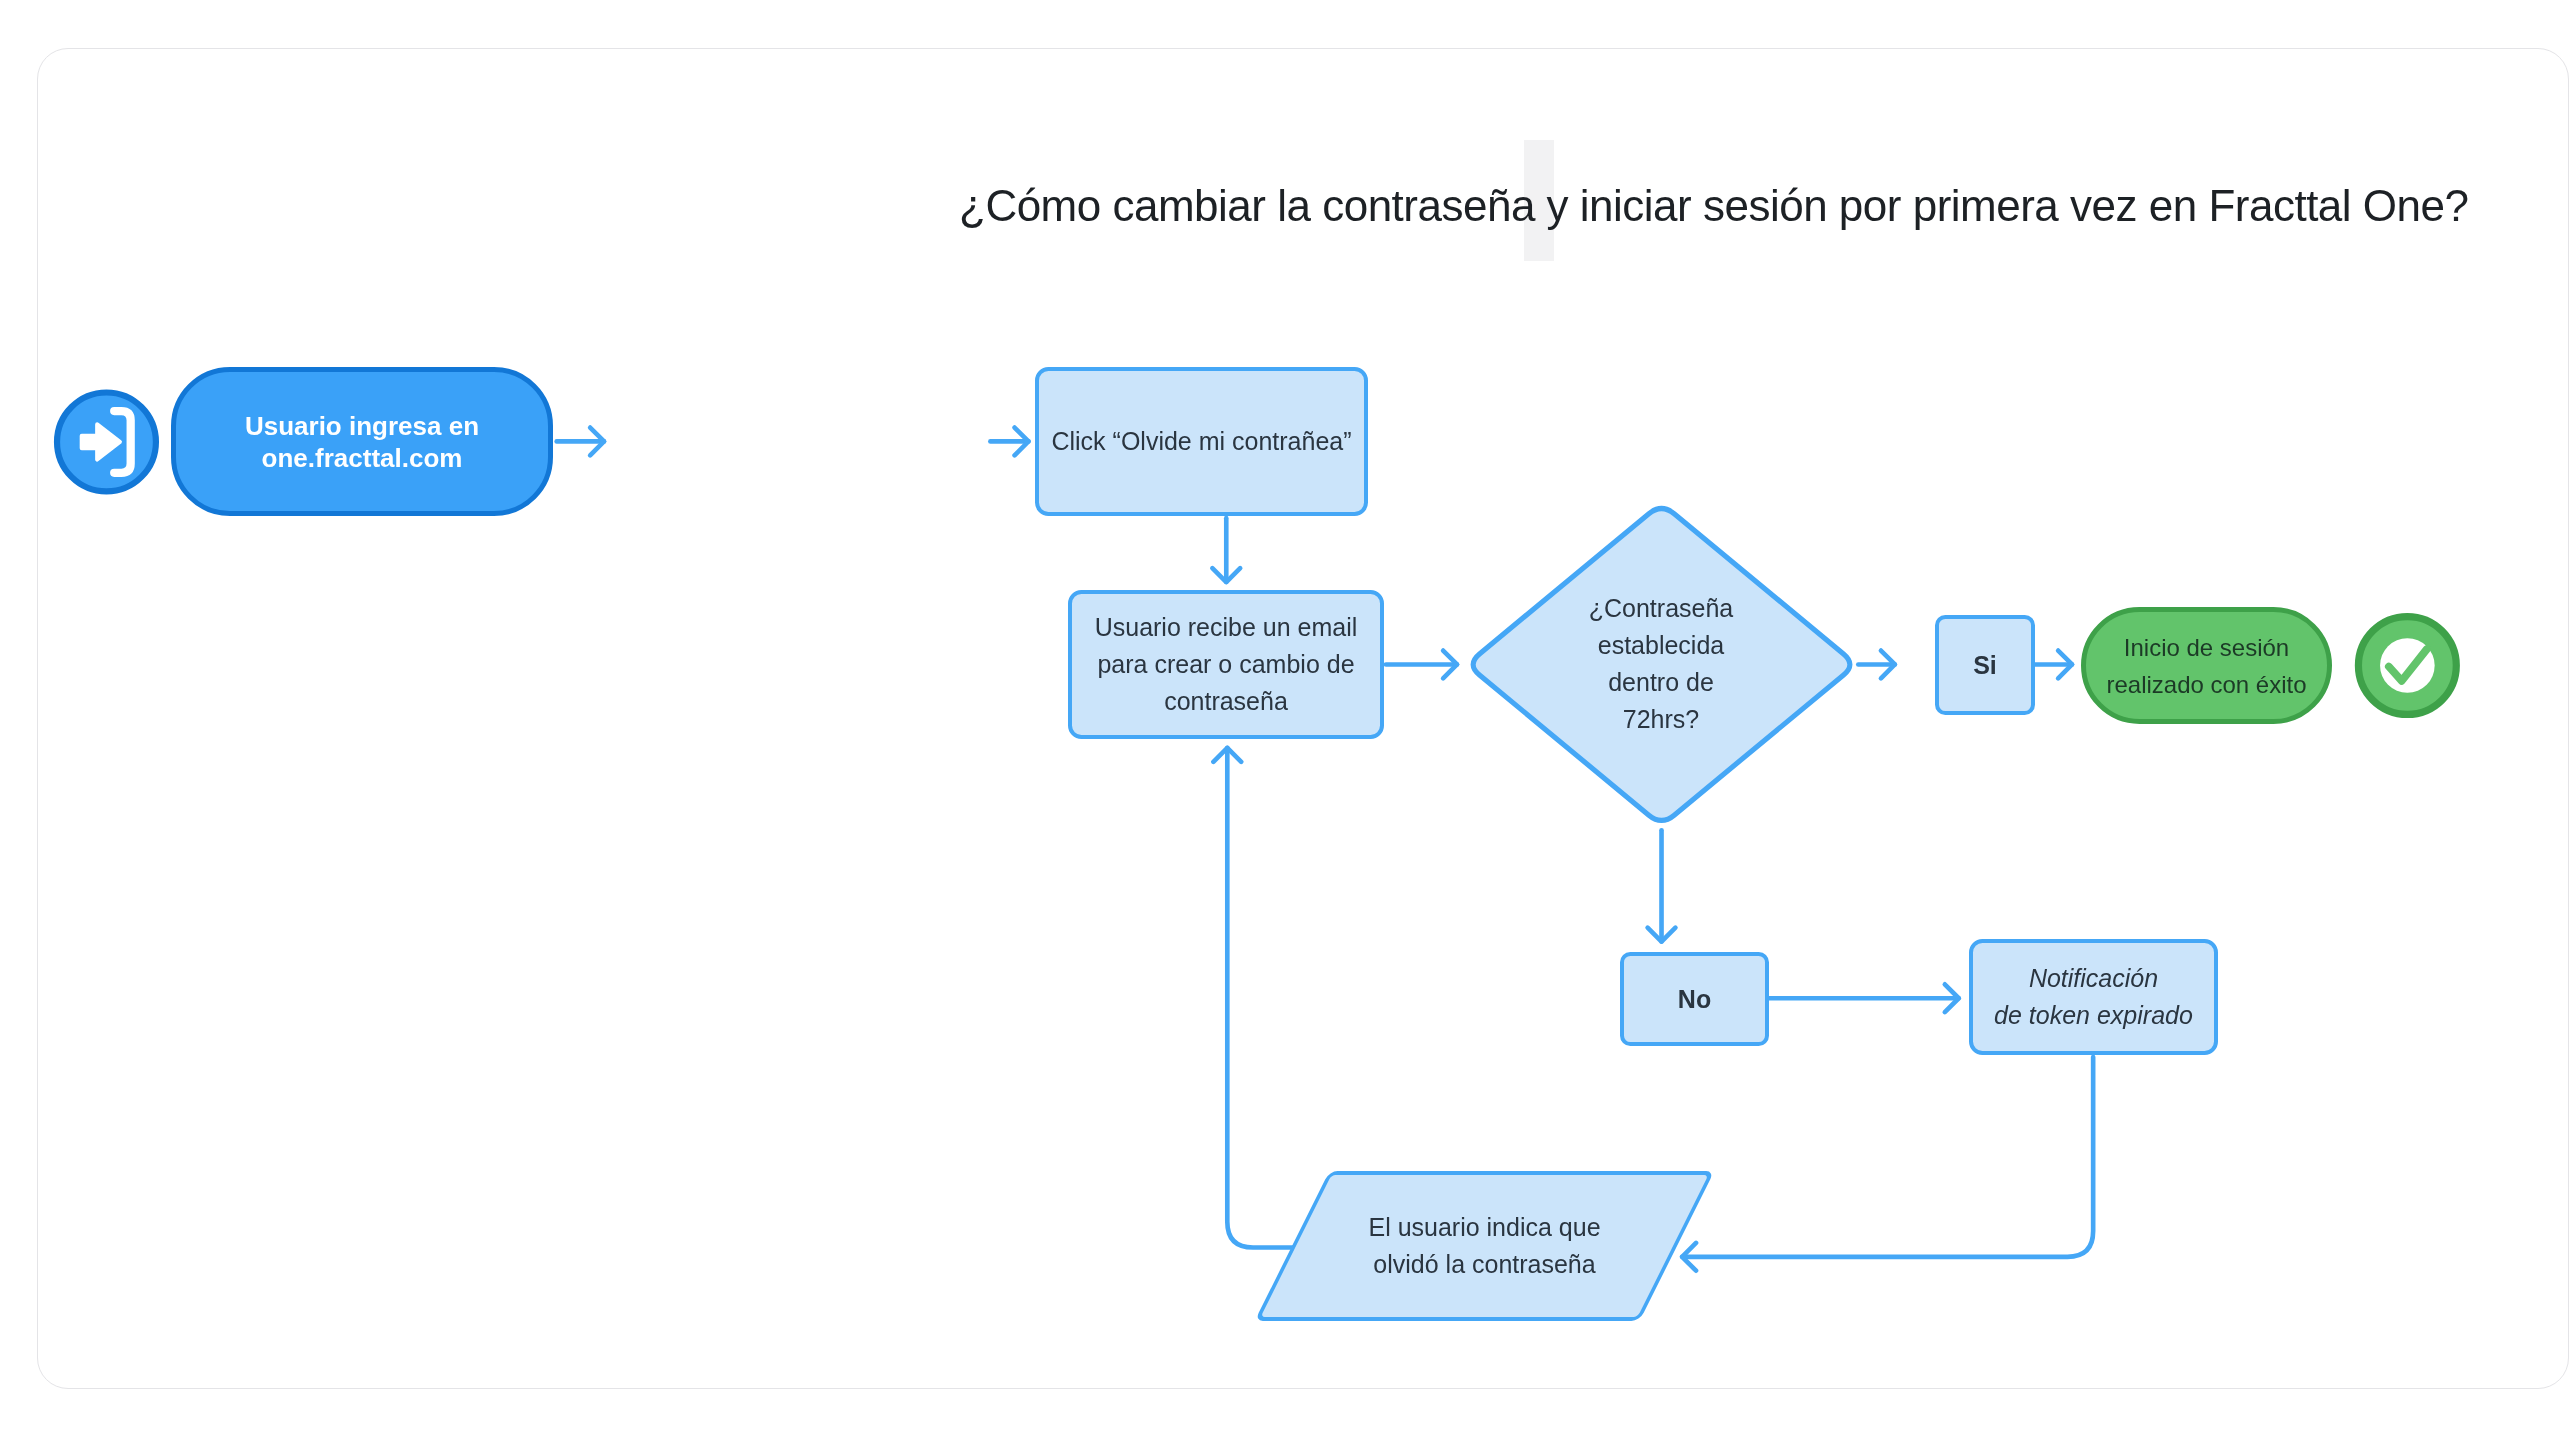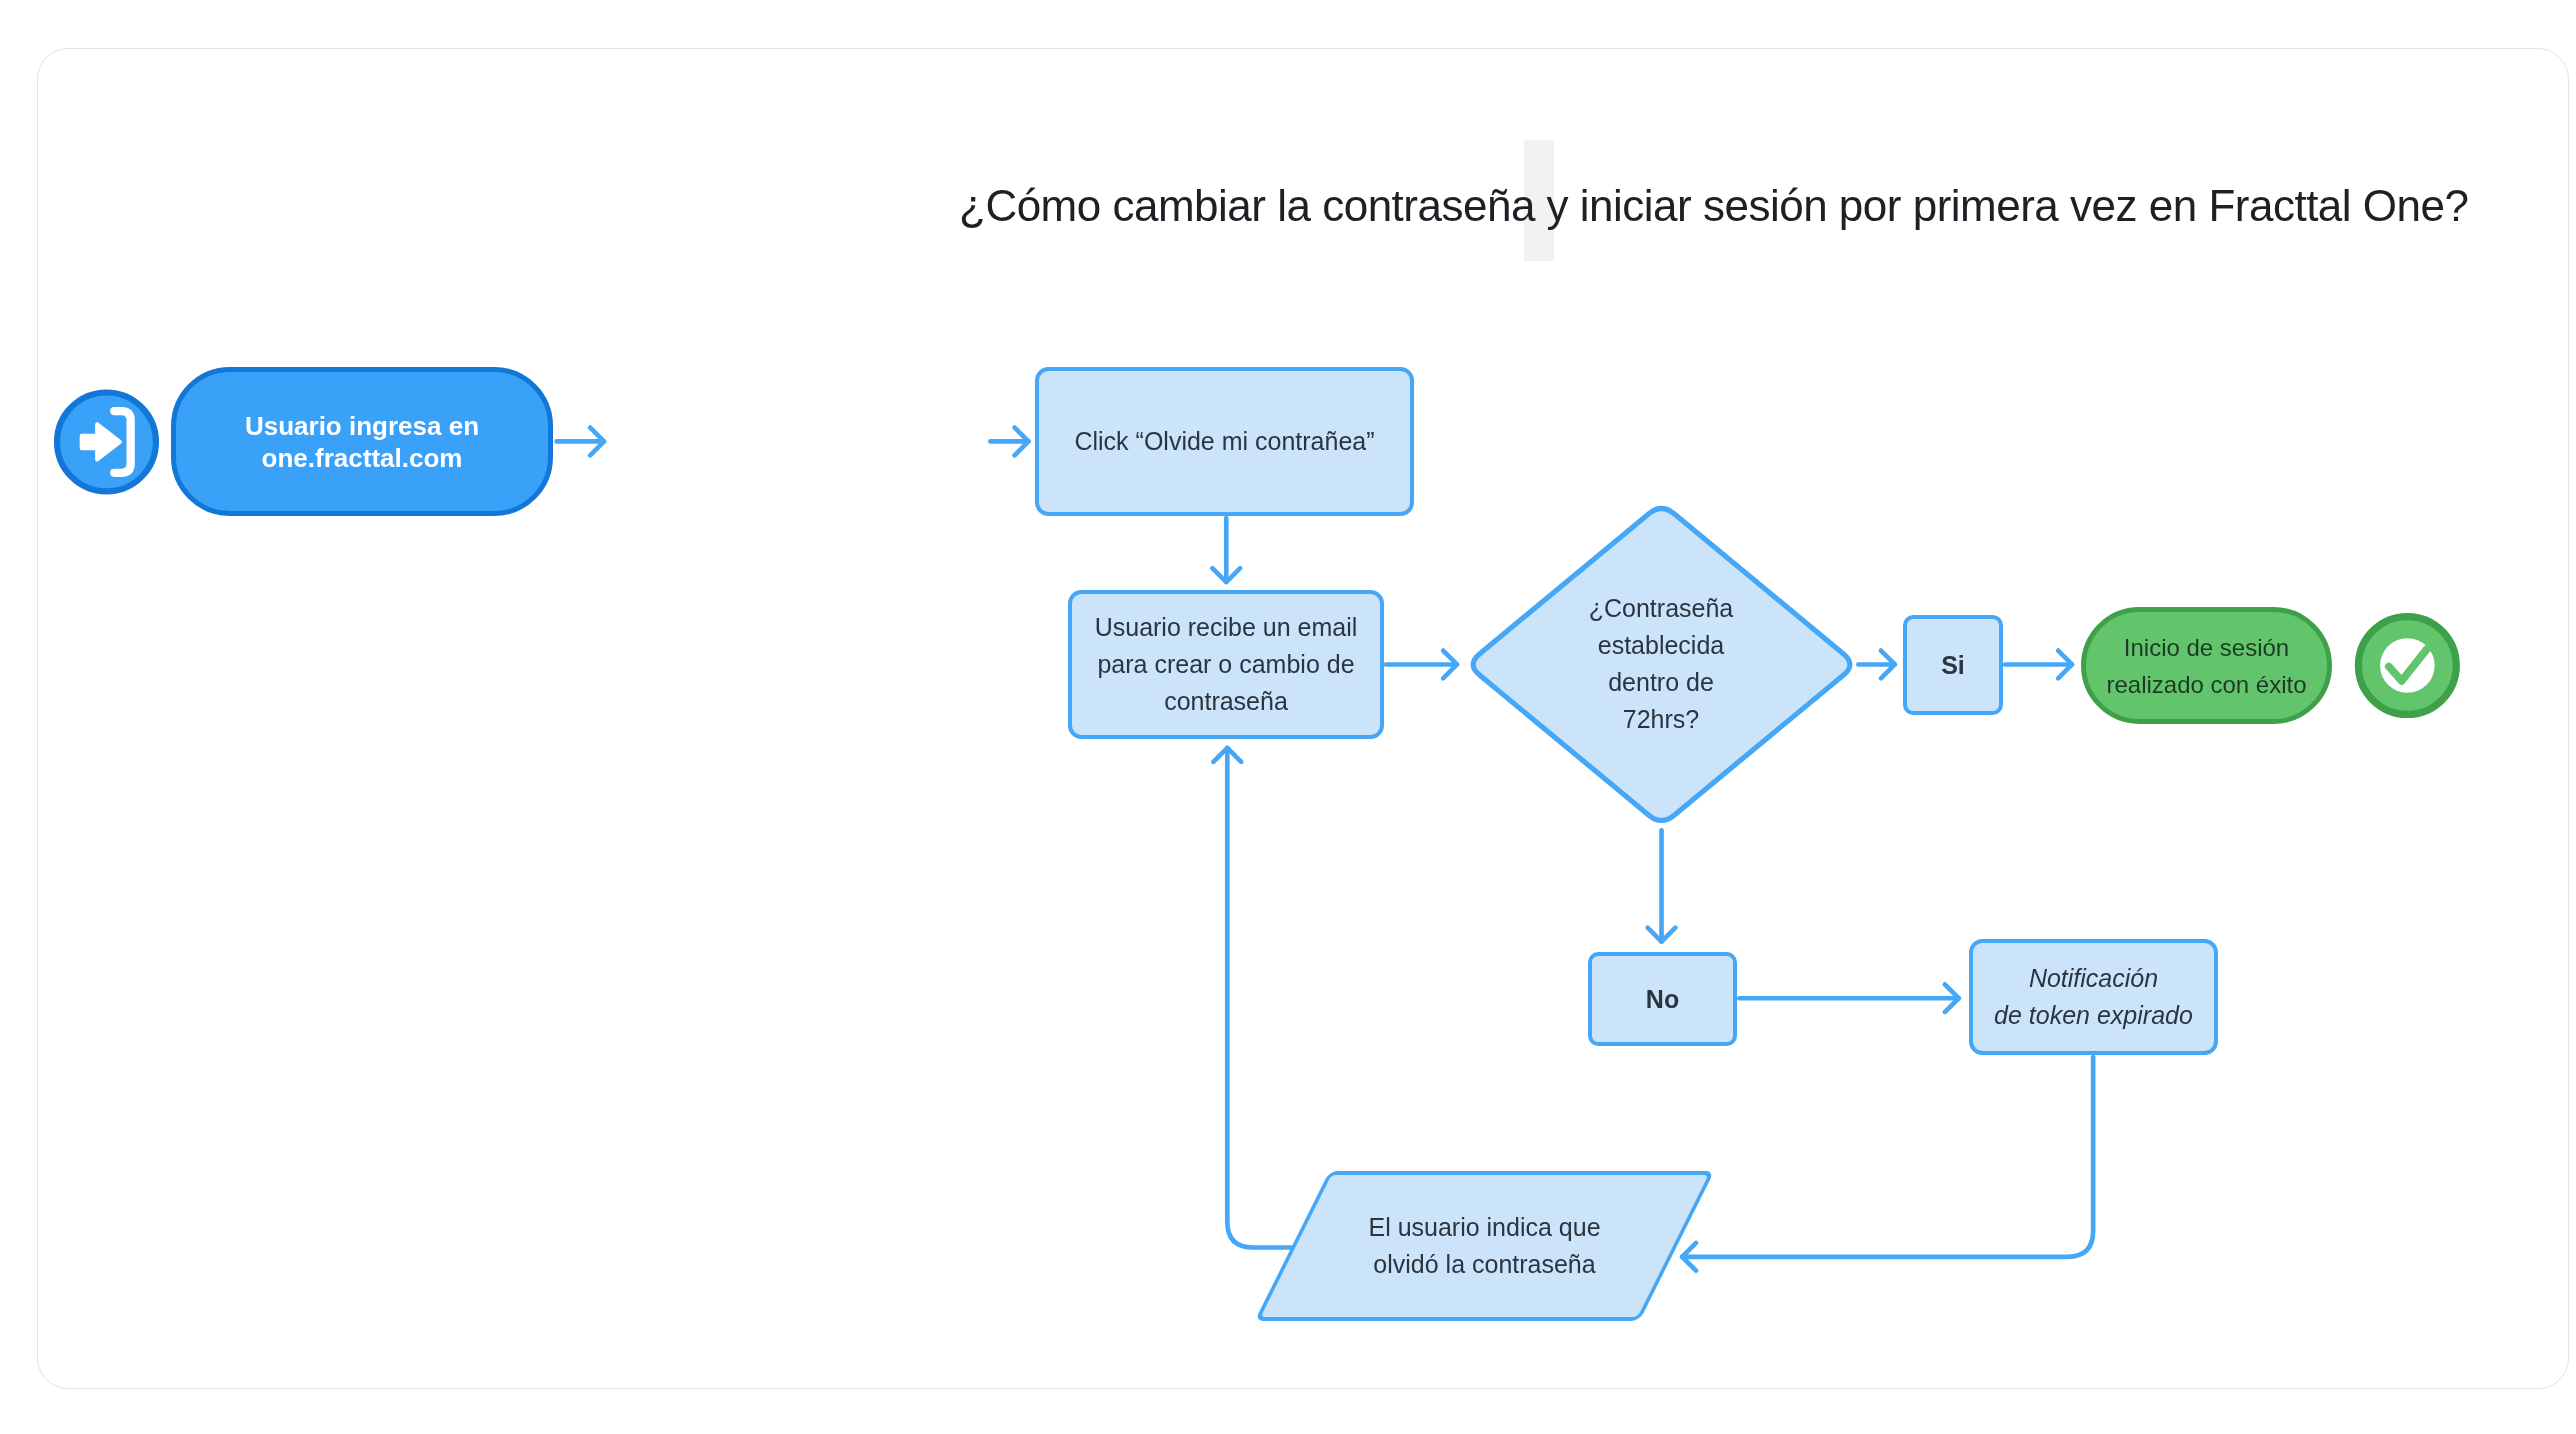--- a/index.html
+++ b/index.html
@@ -23,34 +23,34 @@
   .node{
     position:absolute;display:flex;align-items:center;justify-content:center;
     text-align:center;box-sizing:border-box;
   }
   .label{
     white-space:pre-line;font-size:25px;line-height:37px;color:#2a3540;
     position:relative;z-index:1;
   }
   .bold .label{font-weight:700;}
   .rect{background:#cbe4fa;border:4.6px solid #45a7f6;border-radius:13.4px;}
-  .small{border-radius:10.3px;}
+  .small{border-radius:10.3px;margin-left:32px;}
   #node-start{
     left:171px;top:367px;width:382px;height:149px;
     background:#3aa1f8;border:5.2px solid #1277d6;border-radius:59px;
   }
   #node-start .label{color:#ffffff;font-weight:700;font-size:26px;line-height:32px;}
   #node-email{left:649px;top:367px;width:302px;height:149px;}
   #node-forgot{left:1292px;top:1171px;width:385px;height:150px;}
   .para-bg{
     position:absolute;left:0;top:0;right:0;bottom:0;
     background:#cbe4fa;border:4.6px solid #45a7f6;border-radius:8.2px;
     transform:skewX(-26.5deg);box-sizing:border-box;
   }
-  #node-click{left:1035px;top:367px;width:379px;height:149px;}
+  #node-click{left:1035px;top:367px;width:333px;height:149px;}
   #node-receive{left:1068px;top:590px;width:316px;height:149px;}
   #node-si{left:1903px;top:615px;width:100px;height:100px;}
   #node-no{left:1588px;top:952px;width:149px;height:94px;}
   #node-notif{left:1969px;top:939px;width:249px;height:116px;font-style:italic;}
   #node-success{
     left:2081px;top:607px;width:251px;height:117px;
     background:#62c46b;border:5.7px solid #3ea149;border-radius:59px;
   }
   #node-success .label{color:#1c3a26;font-size:24px;line-height:37px;}
   #decision-label{left:1558px;top:590px;width:206px;height:148px;}

